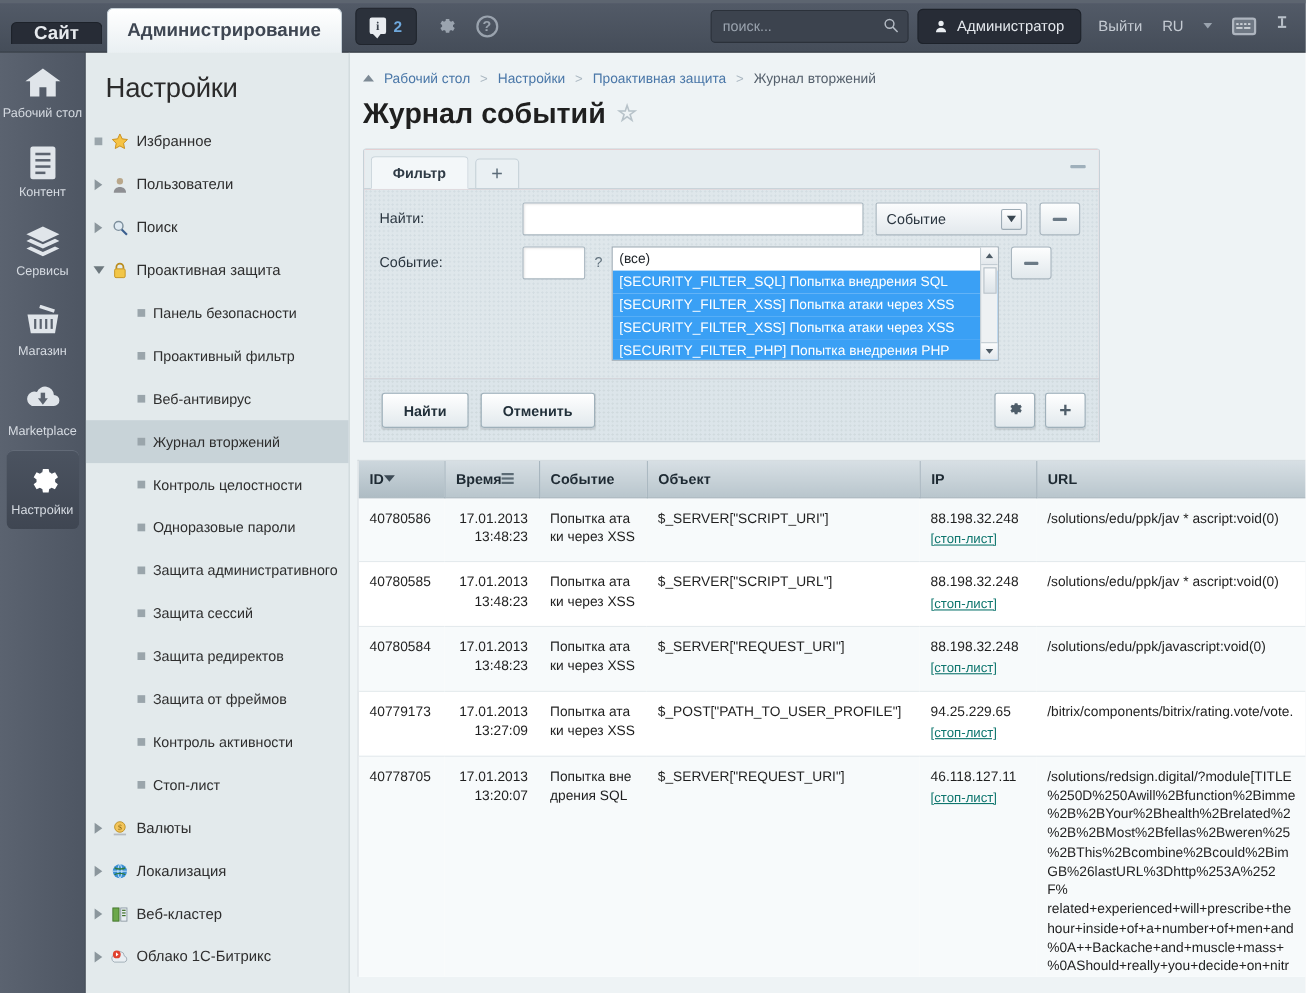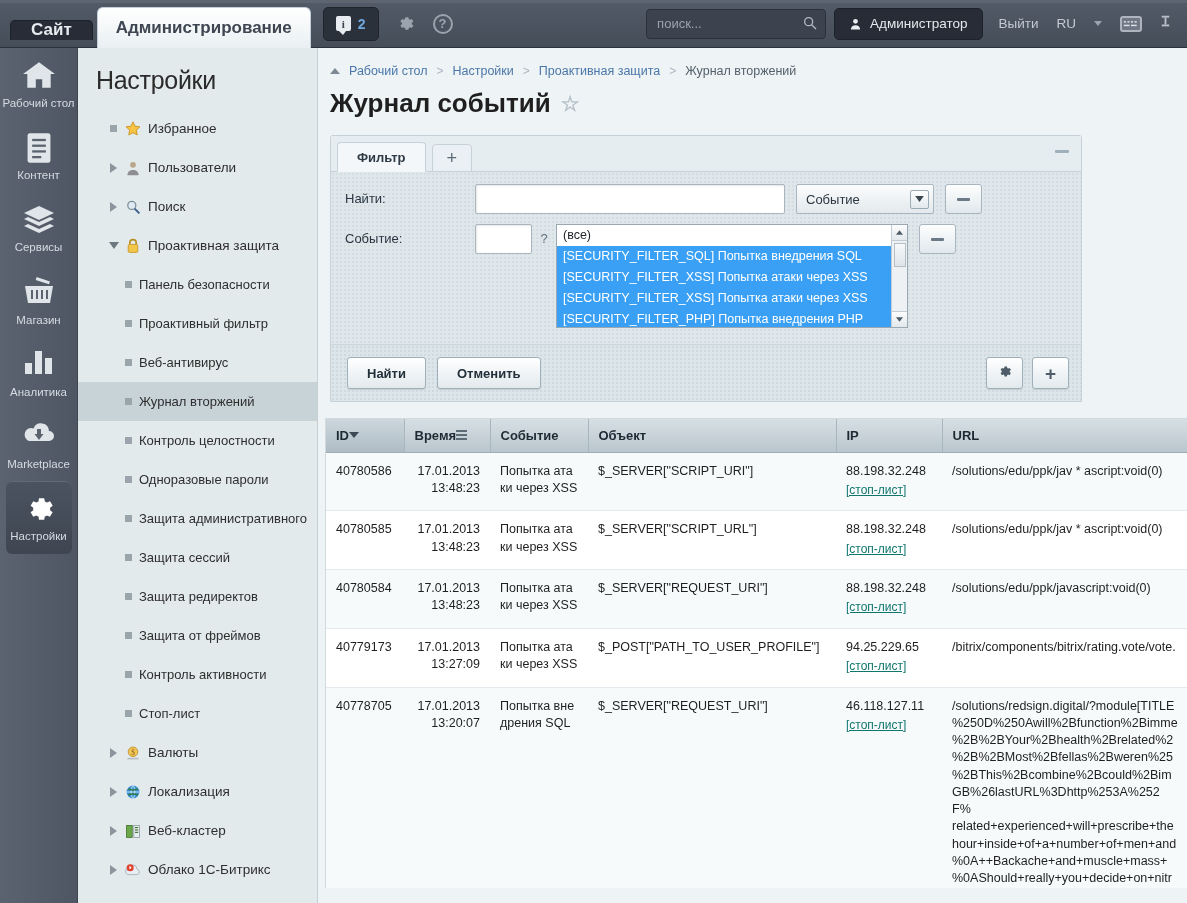--- a/index.html
+++ b/index.html
@@ -145,21 +145,21 @@
     background: #e3eaec;
     border-right: 1px solid #c5d0d4;
     overflow: hidden;
   }
   #tree-title {
     font-size: 25px; color: #2b2b2b; font-weight: normal;
     padding: 18px 0 14px 18px; letter-spacing: -0.3px;
   }
   .tnode {
     display: flex; align-items: center; height: 39px;
-    padding-left: 29px; font-size: 13.5px; color: #2e2e2e;
+    padding-left: 5px; font-size: 13.5px; color: #2e2e2e;
     white-space: nowrap;
   }
   .tnode.lvl2 { padding-left: 44px; font-size: 13px; }
   .tnode.sel { background: #c8d3d8; }
   .exp {
     width: 13px; margin-right: 4px;
     display:flex; align-items:center; justify-content:center;
   }
   .tri-r { width:0;height:0;border-top:5px solid transparent;
     border-bottom:5px solid transparent;border-left:7px solid #8b969c; }
@@ -187,21 +187,21 @@
     border-right:5px solid transparent;border-bottom:6px solid #7d8a95; }
   #ptitle {
     font-size: 26px; color: #1f1f1f; font-weight: bold;
     padding: 10px 0 0 12px; display: flex; align-items: center; gap: 10px;
   }
   .star { font-size: 21px; color: #b7c2c9; }
 
   
   #filterbox {
     margin: 16px 0 0 12px;
-    width: 752px;
+    width: 670px;
     border: 1px solid #c6d1d8;
     border-radius: 3px 3px 0 0;
     background: #fca5a5;
     position: relative;
   }
   #ftabs {
     display: flex; align-items: flex-end; height: 36px;
     background: #e6edf0; border-bottom: 1px solid #c6d1d8;
     position: relative;
   }
@@ -455,30 +455,20 @@
           <rect x="13" y="0" width="14" height="3" transform="rotate(18 13 2)"></rect>
           <g fill="#5b636f">
             <rect x="8" y="13" width="2" height="9"></rect>
             <rect x="13" y="13" width="2" height="9"></rect>
             <rect x="18" y="13" width="2" height="9"></rect>
             <rect x="23" y="13" width="2" height="9"></rect>
           </g>
         </svg>
     </span>
     <span>Магазин</span>
-  </div>
-  <div class="rail-item">
-    <span class="rail-ico">
-      <svg width="30" height="26" viewBox="0 0 30 26" fill="#e0e5ea">
-          <rect x="1" y="14" width="7" height="11"></rect>
-          <rect x="11" y="2" width="7" height="23"></rect>
-          <rect x="21" y="9" width="7" height="16"></rect>
-        </svg>
-    </span>
-    <span>Аналитика</span>
   </div>
   <div class="rail-item">
     <span class="rail-ico">
       <svg width="34" height="24" viewBox="0 0 34 24" fill="#e0e5ea">
           <path d="M27 10a8 8 0 0 0-15.4-2.6A6.5 6.5 0 0 0 7 20h20a5 5 0 0 0 0-10z"></path>
           <g fill="#5b636f">
             <rect x="15" y="8" width="4" height="6"></rect>
             <path d="M12.5 13h9L17 19z"></path>
           </g>
         </svg>

